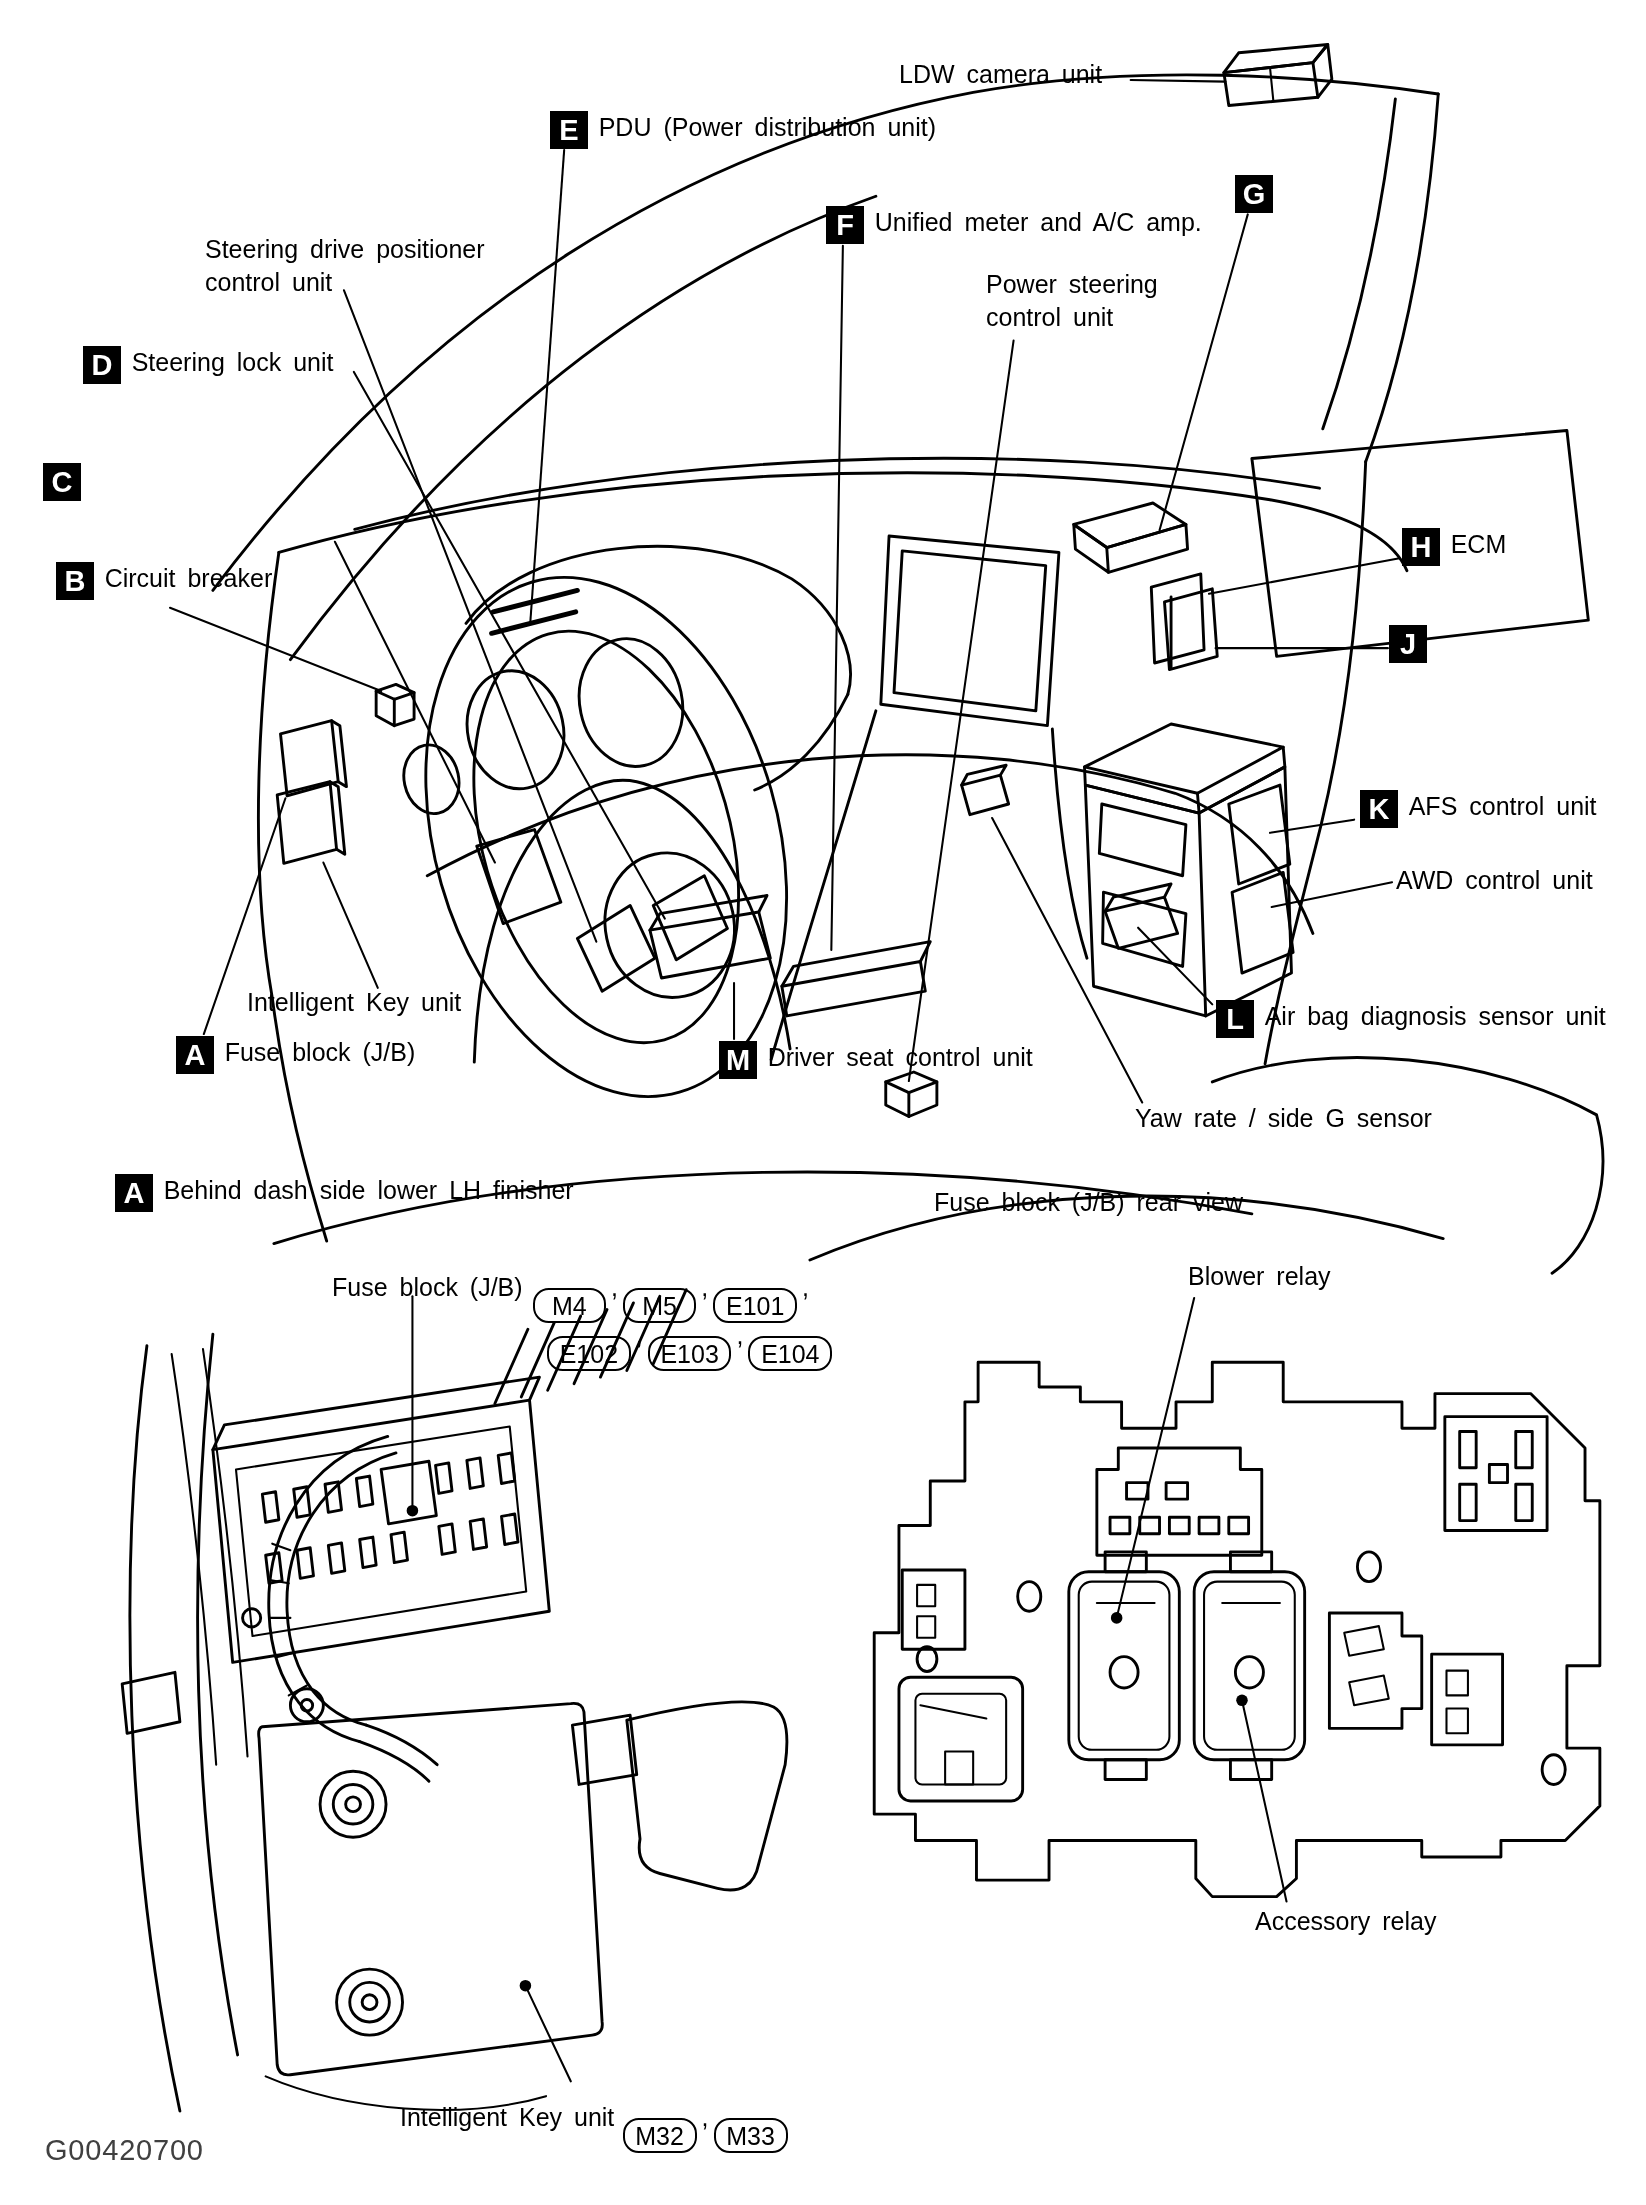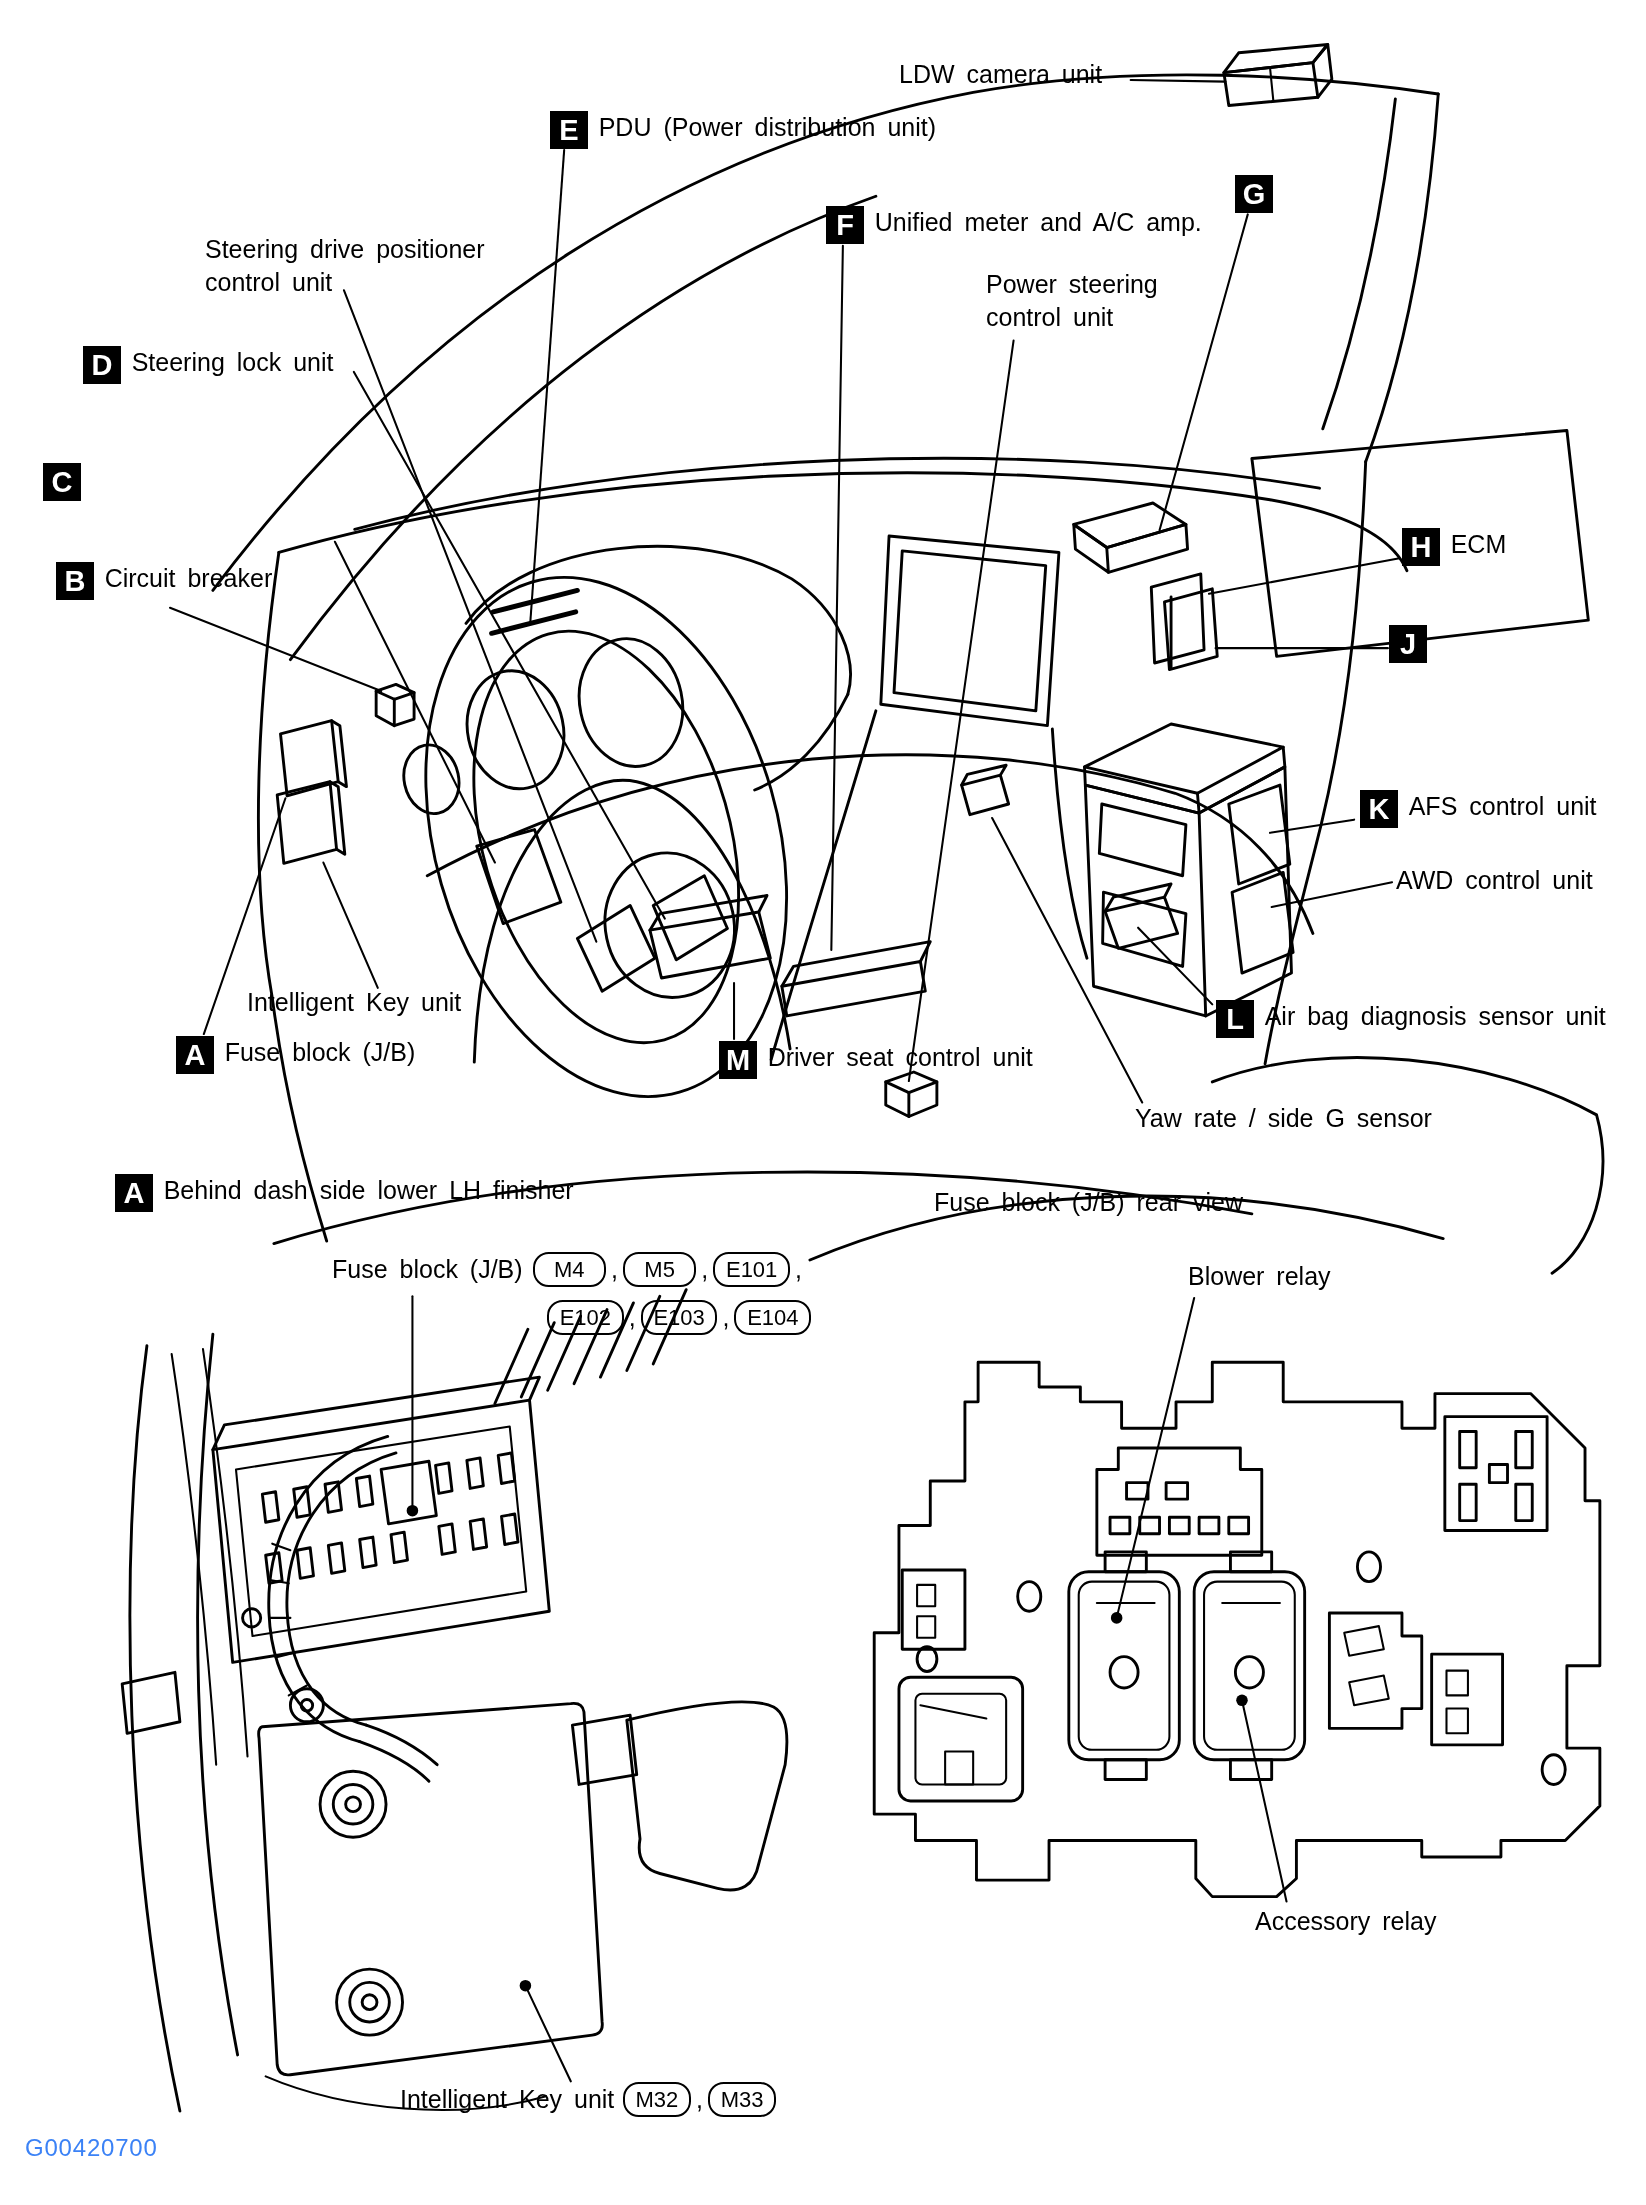--- a/index.html
+++ b/index.html
@@ -12,22 +12,22 @@
   .art .thin{stroke-width:2.5;}
   .art .dot{fill:#000;stroke:none;}
   .callout{position:absolute;display:flex;gap:10.7px;align-items:flex-start;
         font-size:25px;line-height:33px;white-space:nowrap;word-spacing:5px;}
   .badge{width:38px;height:38px;background:#000;color:#fff;font-weight:bold;font-size:29px;
         display:flex;align-items:center;justify-content:center;flex:none;line-height:1;}
   .lines div{white-space:nowrap;}
   .pillrow{position:absolute;display:flex;align-items:center;gap:5px;font-size:25px;
         white-space:nowrap;word-spacing:5px;}
   .pill{display:inline-flex;align-items:center;justify-content:center;border:2.9px solid #000;
-        border-radius:15.7px;padding:1.6px 10.7px;min-width:31px;font-size:22px;line-height:28px;}
-  .figcode{position:absolute;font-size:24px;color:#3b82f6;letter-spacing:0.8px;}
+        border-radius:15.7px;padding:1.6px 10.7px;min-width:31px;font-size:25px;line-height:28px;margin-top:36px;}
+  .figcode{position:absolute;font-size:29px;color:#404040;letter-spacing:0.8px;margin-left:20px;}
 </style>
 </head>
 <body>
 
 <div class="page">
 
 <svg class="art" viewBox="0 0 1997 2674">
 
   <g>
 

